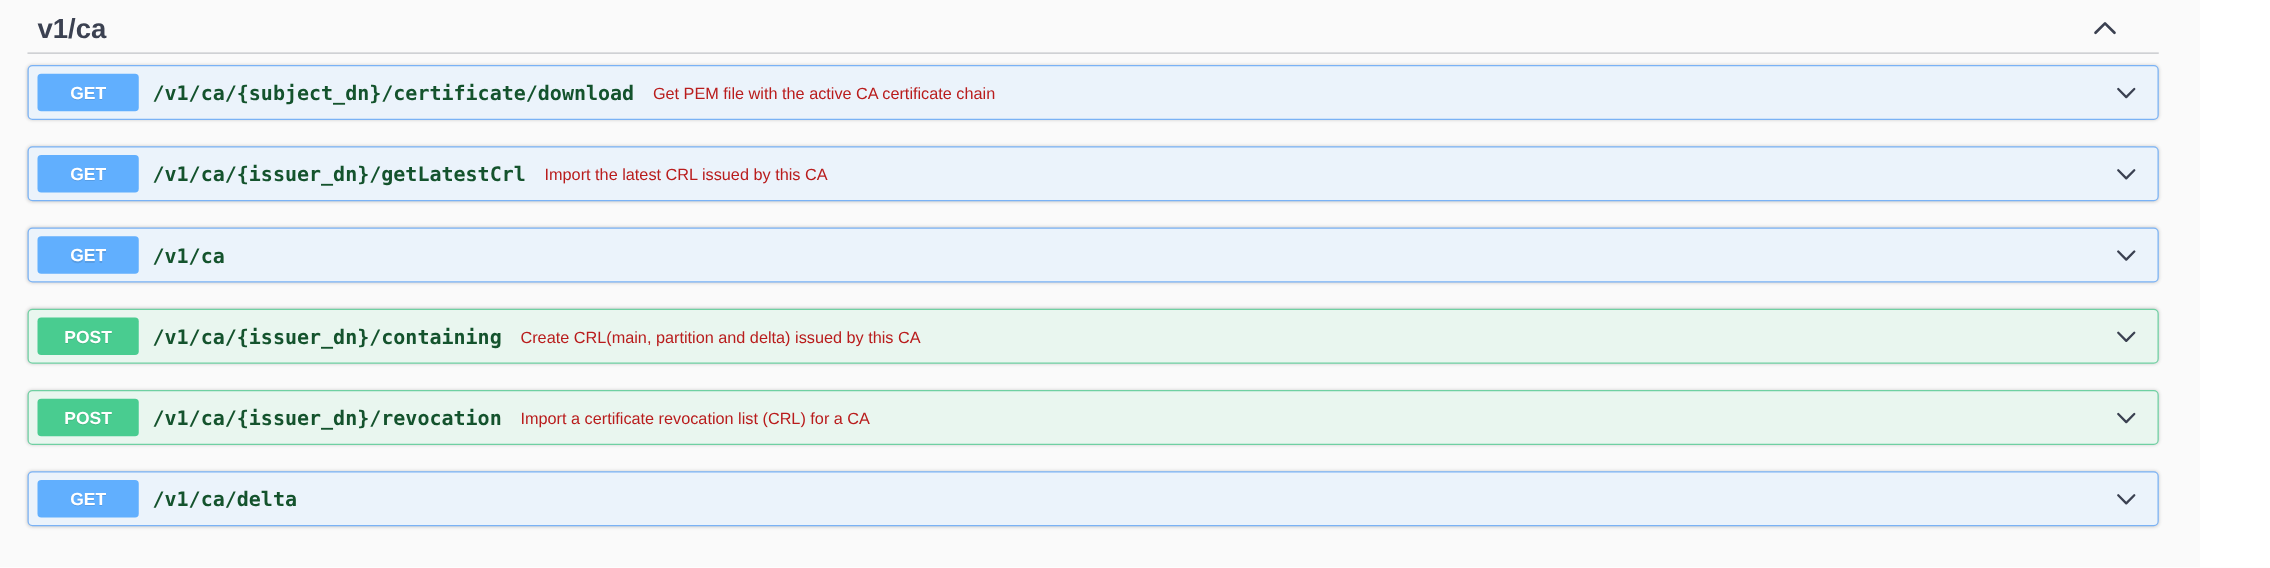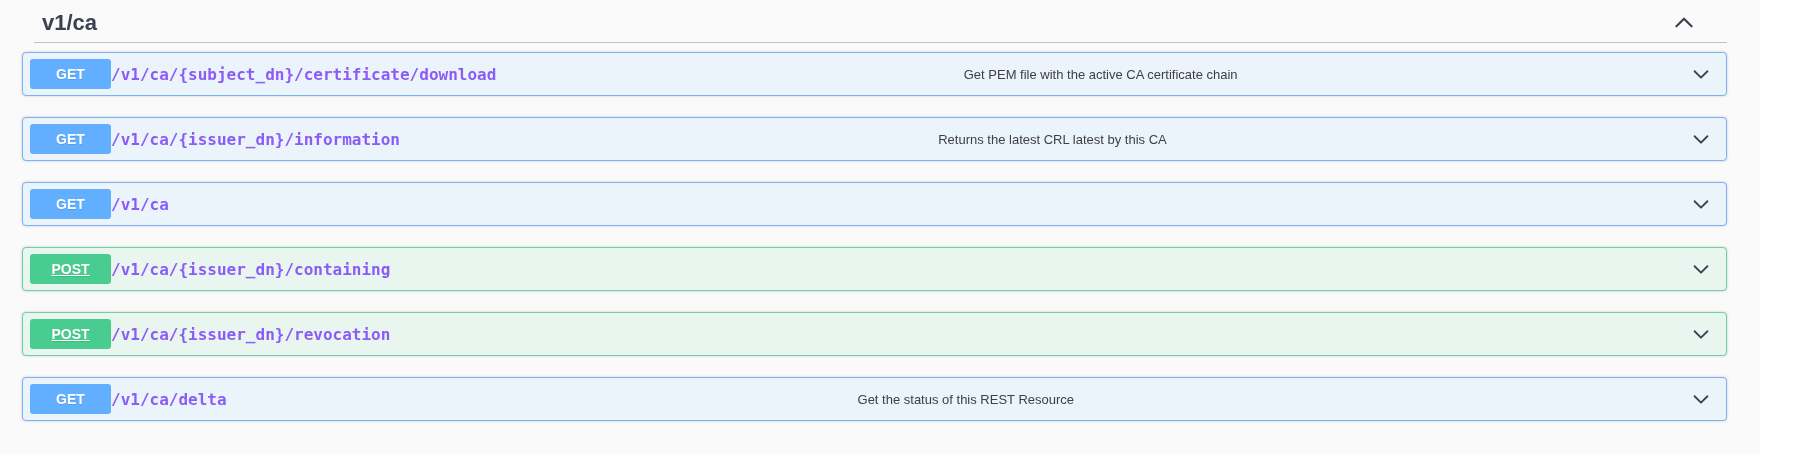--- a/index.html
+++ b/index.html
@@ -11,21 +11,20 @@
     width: 1760px; height: 454px;
     background: #fafafa;
   }
   .content { position: absolute; left: 22px; top: 0; width: 1705px; }
 
   .section-header {
     display: flex; align-items: center; justify-content: space-between;
     padding: 10px 22px 6px 8px;
     border-bottom: 1px solid rgba(59,65,81,0.3);
     cursor: pointer;
-    margin-left: 12px;
   }
   .section-title {
     font-size: 22px; font-weight: bold; color: #3b4151;
     font-family: "Liberation Sans", sans-serif;
   }
   .collapse-btn {
     background: none; border: none; cursor: pointer;
     display: flex; align-items: center; justify-content: center;
     padding: 0; margin-right: 8px;
   }
@@ -48,34 +47,33 @@
     min-width: 81px; height: 30px;
     border: none; border-radius: 3px;
     color: #ffffff; font-weight: bold; font-size: 14px;
     font-family: "Liberation Sans", sans-serif;
     display: flex; align-items: center; justify-content: center;
     text-align: center; cursor: pointer;
     text-shadow: 0 1px 0 rgba(0,0,0,0.1);
     flex: 0 0 auto;
   }
   .opblock.get  .method-badge { background: #61affe; }
-  .opblock.post .method-badge { background: #49cc90; text-decoration: underline; }
+  .opblock.post .method-badge { background: #49cc90; }
 
   .path {
-    margin-left: 0;
+    margin-left: 11px;
     font-family: "DejaVu Sans Mono", "Liberation Mono", monospace;
-    font-weight: bold; font-size: 16px; color: #8b5cf6;
+    font-weight: bold; font-size: 16px; color: #14532d;
     white-space: nowrap;
   }
   .desc {
     margin-left: 15px;
-    font-size: 13px; color: #404040;
+    font-size: 13px; color: #b91c1c;
     white-space: nowrap; overflow: hidden; text-overflow: ellipsis;
     flex: 1 1 auto;
-    text-align: center;
   }
   .expand-arrow {
     margin-left: auto; flex: 0 0 auto;
     display: flex; align-items: center; justify-content: center;
     cursor: pointer;
   }
 </style>
 </head>
 <body>
 
@@ -99,59 +97,60 @@
     <span class="path">/v1/ca/{subject_dn}/certificate/download</span>
     <span class="desc">Get PEM file with the active CA certificate chain</span>
     <span class="expand-arrow">
       <svg width="22" height="22" viewBox="0 0 24 24" fill="none" stroke="#3b4151" stroke-width="2" stroke-linecap="round" stroke-linejoin="round">
         <polyline points="5 9 12 16 19 9"></polyline>
       </svg>
     </span>
   </div>
         <div class="opblock get" style="background: rgb(235, 243, 251); border-color: rgb(122, 178, 245);">
     <button class="method-badge" style="background: rgb(97, 175, 254);">GET</button>
-    <span class="path">/v1/ca/{issuer_dn}/information</span>
-    <span class="desc">Returns the latest CRL latest by this CA</span>
+    <span class="path">/v1/ca/{issuer_dn}/getLatestCrl</span>
+    <span class="desc">Import the latest CRL issued by this CA</span>
     <span class="expand-arrow">
       <svg width="22" height="22" viewBox="0 0 24 24" fill="none" stroke="#3b4151" stroke-width="2" stroke-linecap="round" stroke-linejoin="round">
         <polyline points="5 9 12 16 19 9"></polyline>
       </svg>
     </span>
   </div>
         <div class="opblock get" style="background: rgb(235, 243, 251); border-color: rgb(122, 178, 245);">
     <button class="method-badge" style="background: rgb(97, 175, 254);">GET</button>
     <span class="path">/v1/ca</span>
     <span class="expand-arrow">
       <svg width="22" height="22" viewBox="0 0 24 24" fill="none" stroke="#3b4151" stroke-width="2" stroke-linecap="round" stroke-linejoin="round">
         <polyline points="5 9 12 16 19 9"></polyline>
       </svg>
     </span>
   </div>
         <div class="opblock post" style="background: rgb(233, 246, 239); border-color: rgb(111, 208, 162);">
     <button class="method-badge" style="background: rgb(73, 204, 144);">POST</button>
     <span class="path">/v1/ca/{issuer_dn}/containing</span>
+    <span class="desc">Create CRL(main, partition and delta) issued by this CA</span>
     <span class="expand-arrow">
       <svg width="22" height="22" viewBox="0 0 24 24" fill="none" stroke="#3b4151" stroke-width="2" stroke-linecap="round" stroke-linejoin="round">
         <polyline points="5 9 12 16 19 9"></polyline>
       </svg>
     </span>
   </div>
         <div class="opblock post" style="background: rgb(233, 246, 239); border-color: rgb(111, 208, 162);">
     <button class="method-badge" style="background: rgb(73, 204, 144);">POST</button>
     <span class="path">/v1/ca/{issuer_dn}/revocation</span>
+    <span class="desc">Import a certificate revocation list (CRL) for a CA</span>
     <span class="expand-arrow">
       <svg width="22" height="22" viewBox="0 0 24 24" fill="none" stroke="#3b4151" stroke-width="2" stroke-linecap="round" stroke-linejoin="round">
         <polyline points="5 9 12 16 19 9"></polyline>
       </svg>
     </span>
   </div>
         <div class="opblock get" style="background: rgb(235, 243, 251); border-color: rgb(122, 178, 245);">
     <button class="method-badge" style="background: rgb(97, 175, 254);">GET</button>
     <span class="path">/v1/ca/delta</span>
-    <span class="desc">Get the status of this REST Resource</span>
     <span class="expand-arrow">
       <svg width="22" height="22" viewBox="0 0 24 24" fill="none" stroke="#3b4151" stroke-width="2" stroke-linecap="round" stroke-linejoin="round">
         <polyline points="5 9 12 16 19 9"></polyline>
       </svg>
     </span>
   </div>
       </div>
 
   </div>
 </div>

